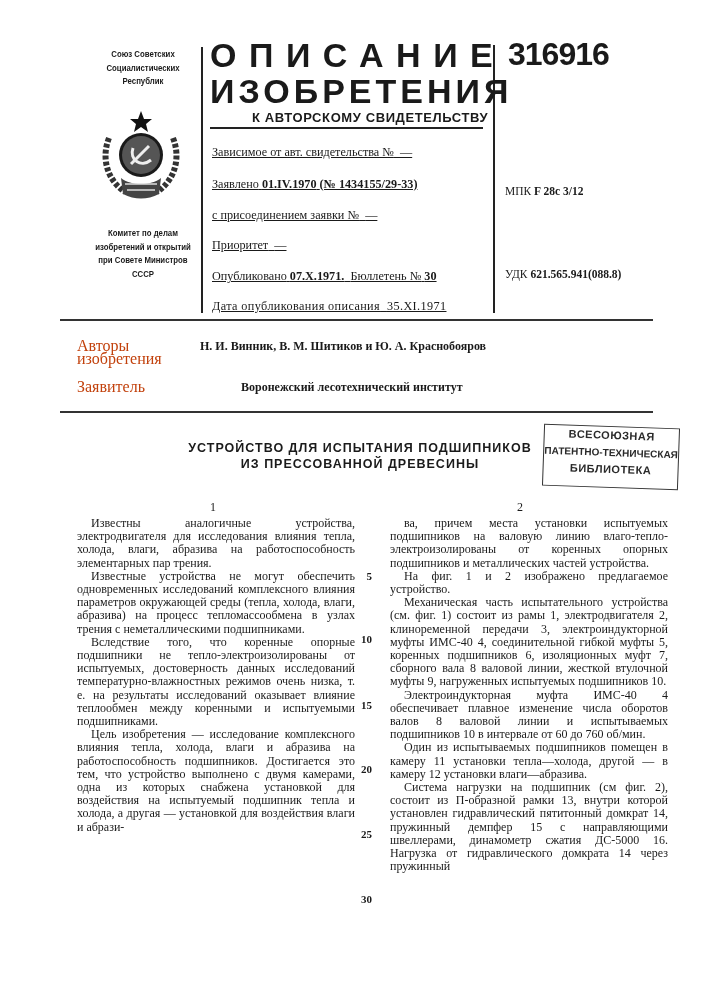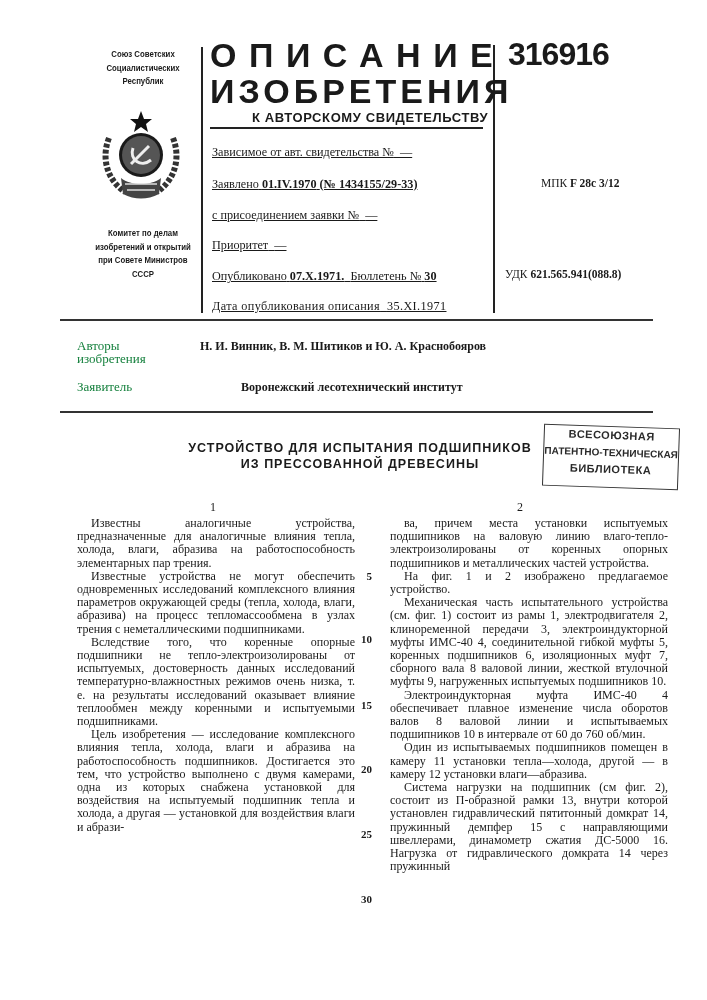--- a/index.html
+++ b/index.html
@@ -21,21 +21,21 @@
   .sub-rule { left: 210px; top: 127px; width: 273px; height: 1.5px; background: #222; }
 
   .meta { left: 212px; font-size: 12.2px; white-space: nowrap; text-decoration: underline; }
   .meta b { font-weight: bold; }
 
   .patno { left: 508px; top: 36px; font-family: "Liberation Sans", sans-serif; font-weight: bold; font-size: 32px; letter-spacing: -1px; line-height: 36px; }
   .rmeta { left: 505px; font-size: 11.5px; white-space: nowrap; }
 
   .hrule { left: 60px; width: 593px; height: 1.5px; background: #333; }
 
-  .lbl { left: 77px; font-size: 13px; color: #15803d; line-height: 13px; }
+  .lbl { left: 77px; font-size: 16px; color: #c2410c; line-height: 13px; }
   .authors { left: 200px; top: 339px; font-size: 12px; font-weight: bold; white-space: nowrap; }
   .applicant { left: 241px; top: 380px; font-size: 12px; font-weight: bold; white-space: nowrap; }
 
   .doc-title { left: 170px; top: 440px; width: 380px; text-align: center; font-family: "Liberation Sans", sans-serif; font-weight: bold; font-size: 12.5px; letter-spacing: 1px; line-height: 16px; }
 
   .stamp { left: 543px; top: 426px; width: 134px; height: 60px; border: 1.5px solid #333; transform: rotate(2deg); font-family: "Liberation Sans", sans-serif; font-weight: bold; text-align: center; color: #2a2a2a; }
   .stamp div { font-size: 11px; line-height: 17px; letter-spacing: 0.5px; white-space: nowrap; }
 
   .colno { font-size: 12px; }
 
@@ -97,21 +97,21 @@
   <span>Приоритет</span>&nbsp;&nbsp;<span>—</span>
 </div>
 <div class="abs meta" style="top:269px;">
   <span>Опубликовано</span> <b>07.X.1971.</b>&nbsp; <span>Бюллетень №</span> <b>30</b>
 </div>
 <div class="abs meta" style="top:299px; letter-spacing:0.4px;">
   <span>Дата опубликования описания</span>&nbsp; <span>35.XI.1971</span>
 </div>
 
 <div class="abs patno">316916</div>
-<div class="abs rmeta" style="top:177px;margin-left:36px;">
+<div class="abs rmeta" style="top:185px;">
   <span>МПК</span> <b>F 28c 3/12</b>
 </div>
 <div class="abs rmeta" style="top:268px;">
   <span>УДК</span> <b>621.565.941(088.8)</b>
 </div>
 
 <div class="abs hrule" style="top:319px;"></div>
 
 <div class="abs lbl" style="top:339px;">
   <div>Авторы</div>
@@ -131,21 +131,21 @@
 <div class="abs stamp">
   <div>ВСЕСОЮЗНАЯ</div>
   <div style="font-size:10px;letter-spacing:0;">ПАТЕНТНО-ТЕХНИЧЕСКАЯ</div>
   <div>БИБЛИОТЕКА</div>
 </div>
 
 <div class="abs colno" style="left:210px; top:500px;">1</div>
 <div class="abs colno" style="left:517px; top:500px;">2</div>
 
 <div class="abs col col1">
-  <p>Известны аналогичные устройства, предназначенные для аналогичные влияния тепла, холода, влаги, абразива на работоспособность элементарных пар трения.</p>
+  <p>Известны аналогичные устройства, электродвигателя для исследования влияния тепла, холода, влаги, абразива на работоспособность элементарных пар трения.</p>
   <p>Известные устройства не могут обеспечить одновременных исследований комплексного влияния параметров окружающей среды (тепла, холода, влаги, абразива) на процесс тепломассообмена в узлах трения с неметаллическими подшипниками.</p>
   <p>Вследствие того, что коренные опорные подшипники не тепло-электроизолированы от испытуемых, достоверность данных исследований температурно-влажностных режимов очень низка, т. е. на результаты исследований оказывает влияние теплообмен между коренными и испытуемыми подшипниками.</p>
   <p>Цель изобретения — исследование комплексного влияния тепла, холода, влаги и абразива на работоспособность подшипников. Достигается это тем, что устройство выполнено с двумя камерами, одна из которых снабжена установкой для воздействия на испытуемый подшипник тепла и холода, а другая — установкой для воздействия влаги и абрази-</p>
 </div>
 
 <div class="abs col col2">
   <p>ва, причем места установки испытуемых подшипников на валовую линию влаго-тепло-электроизолированы от коренных опорных подшипников и металлических частей устройства.</p>
   <p>На фиг. 1 и 2 изображено предлагаемое устройство.</p>
   <p>Механическая часть испытательного устройства (см. фиг. 1) состоит из рамы 1, электродвигателя 2, клиноременной передачи 3, электроиндукторной муфты ИМС-40 4, соединительной гибкой муфты 5, коренных подшипников 6, изоляционных муфт 7, сборного вала 8 валовой линии, жесткой втулочной муфты 9, нагруженных испытуемых подшипников 10.</p>
   <p>Электроиндукторная муфта ИМС-40 4 обеспечивает плавное изменение числа оборотов валов 8 валовой линии и испытываемых подшипников 10 в интервале от 60 до 760 об/мин.</p>

